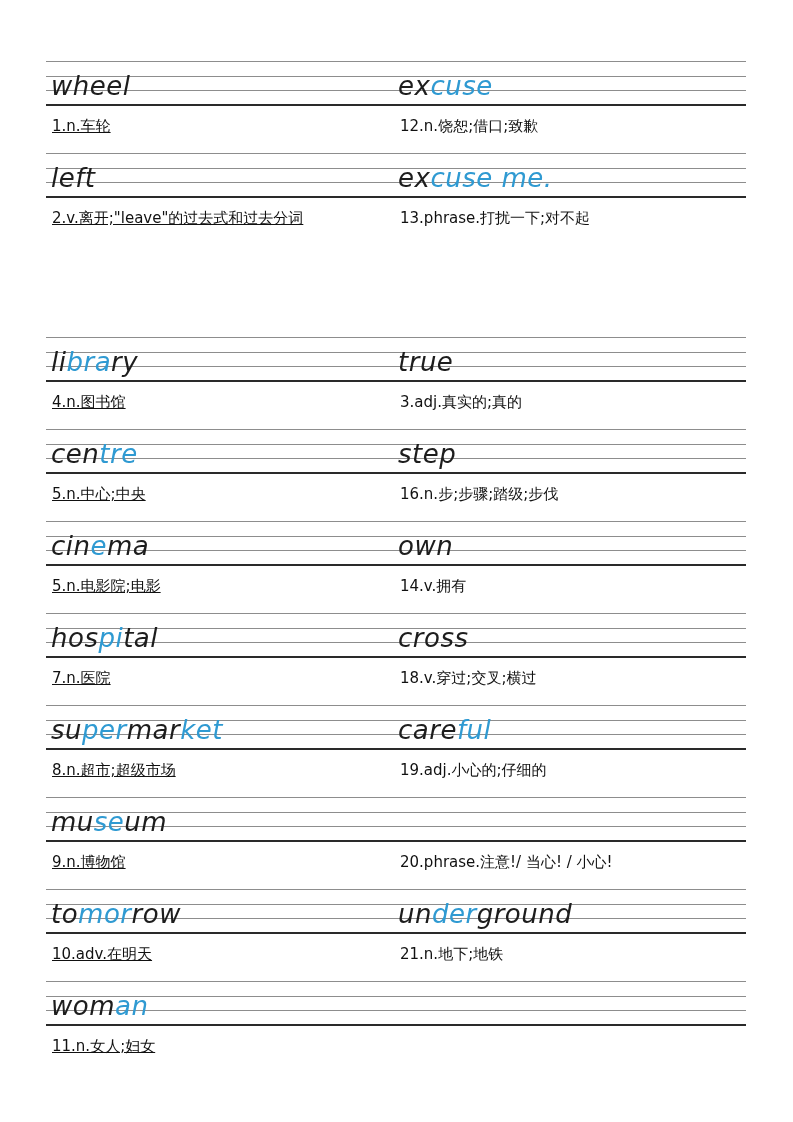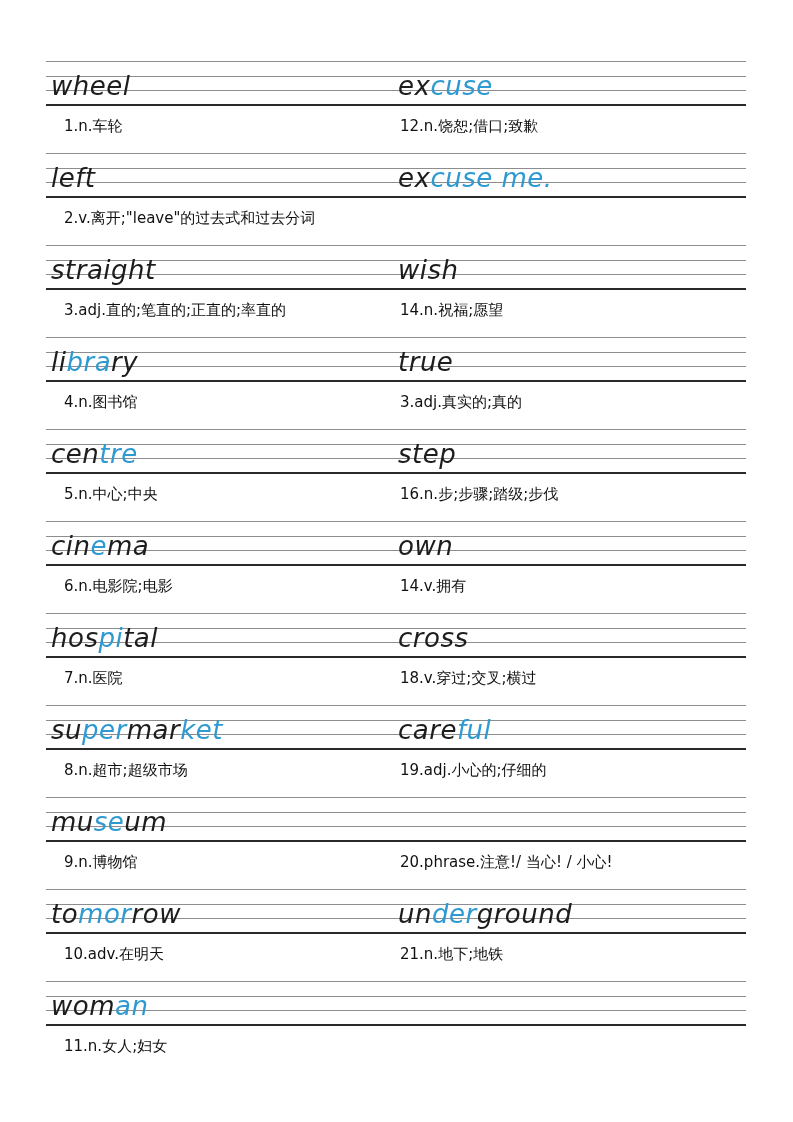--- a/index.html
+++ b/index.html
@@ -29,21 +29,21 @@
     font-style:italic;font-size:26px;letter-spacing:0.5px;
     color:var(--ink);white-space:pre;
   }
   .word-left{left:51px;}
   .word-right{left:398px;}
   .seg.hl{color:var(--accent);}
   .def{
     position:absolute;top:53px;height:24px;line-height:24px;
     font-size:15px;color:var(--def);white-space:pre;
   }
-  .def-left{left:64px;}
+  .def-left{left:52px;text-decoration:underline;}
   .def-right{left:400px;}
 </style>
 </head>
 <body>
 
 <div class="page" id="page">
   <section class="row" style="top: 61px;">
     <div>
       <div class="rline l1"></div>
       <div class="rline l2"></div>
@@ -59,34 +59,23 @@
   <section class="row" style="top: 153px;">
     <div>
       <div class="rline l1"></div>
       <div class="rline l2"></div>
       <div class="rline l3"></div>
       <div class="rline l4"></div>
     </div>
     <div class="word word-left"><span class="seg">left</span></div>
     <div class="word word-right"><span class="seg">ex</span><span class="seg hl">cuse me.</span></div>
     <div class="def def-left">2.v.离开;"leave"的过去式和过去分词</div>
+    <div class="def def-right">13.phrase.打扰一下;对不起</div>
   </section>
 
-  <section class="row" style="top: 245px;">
-    <div>
-      <div class="rline l1"></div>
-      <div class="rline l2"></div>
-      <div class="rline l3"></div>
-      <div class="rline l4"></div>
-    </div>
-    <div class="word word-left"><span class="seg">straight</span></div>
-    <div class="word word-right"><span class="seg">wish</span></div>
-    <div class="def def-left">3.adj.直的;笔直的;正直的;率直的</div>
-    <div class="def def-right">14.n.祝福;愿望</div>
-  </section>
 
   <section class="row" style="top: 337px; padding-left: 13px;">
     <div>
       <div class="rline l1"></div>
       <div class="rline l2"></div>
       <div class="rline l3"></div>
       <div class="rline l4"></div>
     </div>
     <div class="word word-left"><span class="seg">li</span><span class="seg hl">bra</span><span class="seg">ry</span></div>
     <div class="word word-right"><span class="seg">true</span></div>
@@ -109,21 +98,21 @@
 
   <section class="row" style="top: 521px;">
     <div>
       <div class="rline l1"></div>
       <div class="rline l2"></div>
       <div class="rline l3"></div>
       <div class="rline l4"></div>
     </div>
     <div class="word word-left"><span class="seg">cin</span><span class="seg hl">e</span><span class="seg">ma</span></div>
     <div class="word word-right"><span class="seg">own</span></div>
-    <div class="def def-left">6.n.电影院;电影</div>
+    <div class="def def-left">5.n.电影院;电影</div>
     <div class="def def-right">14.v.拥有</div>
   </section>
 
   <section class="row" style="top: 613px;">
     <div>
       <div class="rline l1"></div>
       <div class="rline l2"></div>
       <div class="rline l3"></div>
       <div class="rline l4"></div>
     </div>

